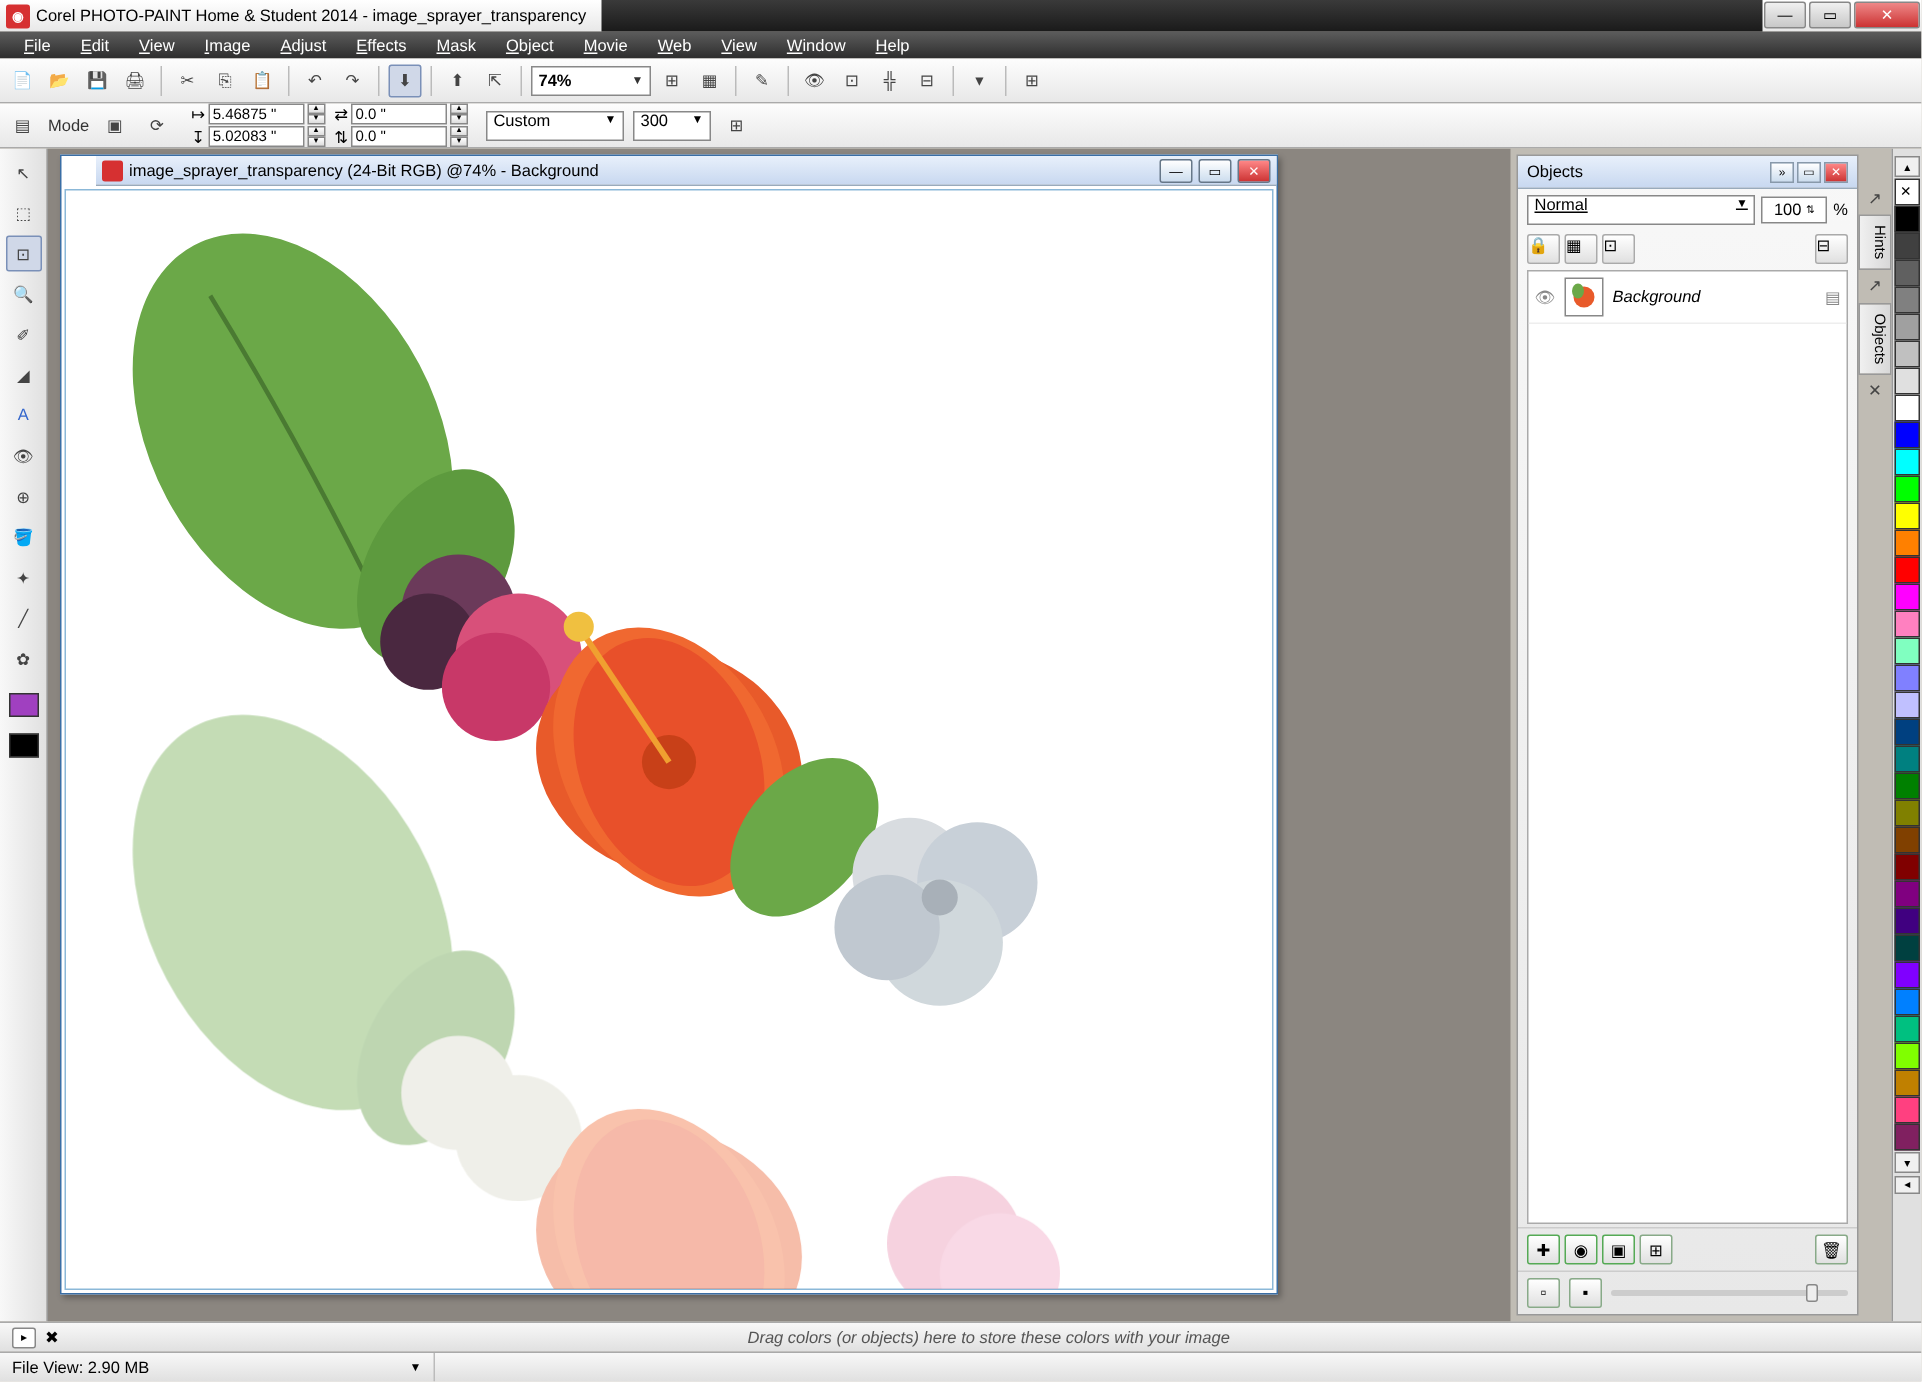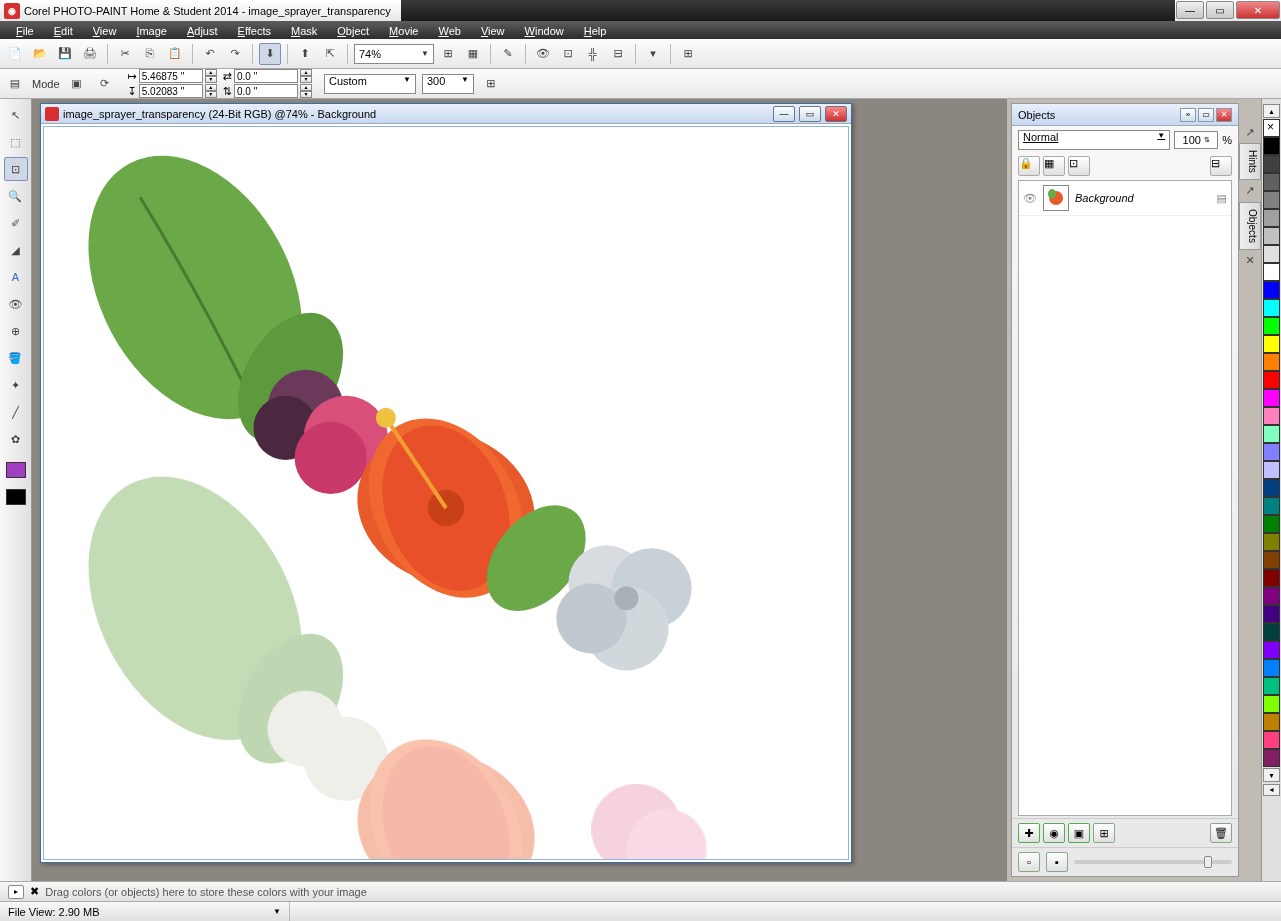--- a/index.html
+++ b/index.html
@@ -17,42 +17,42 @@
 
 .menubar { height: 17px; background: linear-gradient(to bottom, #5a5a5a, #2d2d2d); display: flex; align-items: center; padding: 0 6px; }
 .menubar .menu-item { color: #fff; padding: 3px 10px; text-decoration: underline; text-decoration-color: transparent; cursor:pointer;}
 .menubar .menu-item::first-letter { text-decoration: underline; }
 
 
 .toolbar { height: 30px; background: linear-gradient(to bottom, #fdfdfd, #e8e8e8); border-bottom: 1px solid #aaa; display: flex; align-items: center; padding: 0 4px; gap: 3px; }
 .toolbar .sep { width: 1px; height: 20px; background: #bbb; margin: 0 3px; }
 .tbtn { width: 22px; height: 22px; border: 1px solid transparent; border-radius: 2px; display:flex; align-items:center; justify-content:center; color:#444; cursor:pointer;}
 .tbtn.active { background: #d0d8e8; border-color: #7a90b8; }
-.zoom-combo { width: 80px; height: 20px; border: 1px solid #888; background: #fff; display:flex; align-items:center; padding:0 4px; justify-content:space-between;}
+.zoom-combo { width: 80px; height: 20px; border: 1px solid #888; background: #fff; display:flex; align-items:center; padding:0 4px; justify-content:space-between;font-weight:bold;}
 .zoom-combo .arrow { font-size:8px; color:#333;}
 
 
 .propbar { height: 30px; background: linear-gradient(to bottom, #fdfdfd, #e8e8e8); border-bottom: 1px solid #aaa; display: flex; align-items: center; padding: 0 4px; gap: 6px; }
 .prop-label { color: #333; }
 .spin-group { display:flex; flex-direction:column; gap:1px;}
 .spin-row { display:flex; align-items:center; gap:2px;}
 .spin-input { width: 64px; height: 14px; border:1px solid #888; background:#fff; padding:0 2px; font-size:10px; display:flex; align-items:center;}
 .spinner-btns { width:12px; height:14px; display:flex; flex-direction:column;}
 .spinner-btns span { height:7px; border:1px solid #888; background:linear-gradient(#fff,#ddd); font-size:6px; text-align:center; line-height:5px;}
 .combo { height:20px; border:1px solid #888; background:#fff; display:flex; align-items:flex-start; padding:0 4px; justify-content:space-between; gap:8px;}
 
 
 .main { flex:1; display:flex; overflow:hidden; background:#c0bcb4;}
 .toolbox { width: 32px; background: linear-gradient(to right,#f8f8f8,#e0e0e0); border-right:1px solid #999; display:flex; flex-direction:column; align-items:center; padding-top:4px; gap:3px;}
 .toolbox .tbtn { width:24px; height:24px;}
 .toolbox .color-swatch { width:20px; height:16px; border:1px solid #333; margin-top:8px;}
 .workspace { flex:1; background:#8b8680; position:relative; overflow:hidden;}
 
 
-.doc-window { position:absolute; left:8px; top:4px; width:812px; height:760px; background:#fff; border:1px solid #3a6ea5; box-shadow:2px 2px 4px rgba(0,0,0,0.3);}
+.doc-window { position:absolute; left:8px; top:4px; width:812px; height:760px; background:#fff; border:1px solid #3a6ea5; box-shadow:2px 2px 4px rgba(0,0,0,0.3);padding-left:23px;}
 .doc-titlebar { height:20px; background:linear-gradient(to bottom,#e8f0fb,#c8d8f0); border-bottom:1px solid #9ab; display:flex; align-items:center; padding:0 4px; gap:4px;}
 .doc-titlebar .doc-icon { width:14px; height:14px; background:#d63031; border-radius:2px;}
 .doc-titlebar .doc-title { flex:1; color:#000;}
 .doc-titlebar .doc-btn { width:22px; height:16px; border:1px solid #678; background:linear-gradient(#fff,#cde); border-radius:2px; font-size:9px; display:flex; align-items:center; justify-content:center;}
 .doc-titlebar .doc-btn.close { background:linear-gradient(#f88,#c33); color:#fff;}
 .canvas { position:absolute; top:22px; left:2px; right:2px; bottom:2px; background:#fff; border:1px solid #8bb8d8; overflow:hidden;}
 
 
 .artwork { width:100%; height:100%; }
 
@@ -88,21 +88,21 @@
 .color-palette { width:20px; background:#e0e0e0; border-left:1px solid #999; display:flex; flex-direction:column; padding-top:4px;}
 .cp-nav { height:14px; border:1px solid #888; margin:1px; font-size:8px; display:flex; align-items:center; justify-content:center; background:#f0f0f0;}
 .cp-swatch { height:18px; border:1px solid #333; margin:0 1px;}
 .cp-swatch.none { background:#fff; position:relative;}
 .cp-swatch.none::after { content:"×"; color:#000; position:absolute; top:0; left:3px; font-size:12px;}
 .cp-pager { height:12px; border:1px solid #888; margin:1px; font-size:8px; text-align:center; background:#f0f0f0;}
 
 
 .hint-bar { height:20px; background:linear-gradient(to bottom,#f8f8f8,#e0e0e0); border-top:1px solid #aaa; display:flex; align-items:center; padding:0 8px; gap:6px;}
 .hint-bar .play-btn { width:16px; height:14px; border:1px solid #888; background:#fff; border-radius:2px; display:flex; align-items:center; justify-content:center; font-size:8px;}
-.hint-text { flex:1; text-align:left; color:#555;}
+.hint-text { flex:1; text-align:center; font-style:italic; color:#555;}
 .status-bar { height:20px; background:linear-gradient(to bottom,#f8f8f8,#e0e0e0); border-top:1px solid #aaa; display:flex; align-items:center;}
 .status-cell { padding:0 8px; border-right:1px solid #bbb; height:100%; display:flex; align-items:center;}
 .status-cell.wide { flex:0 0 290px; justify-content:space-between;}
 .status-cell .arrow { font-size:8px;}
 </style>
 </head>
 <body>
 
 <div class="titlebar">
   <div class="app-icon">◉</div>

